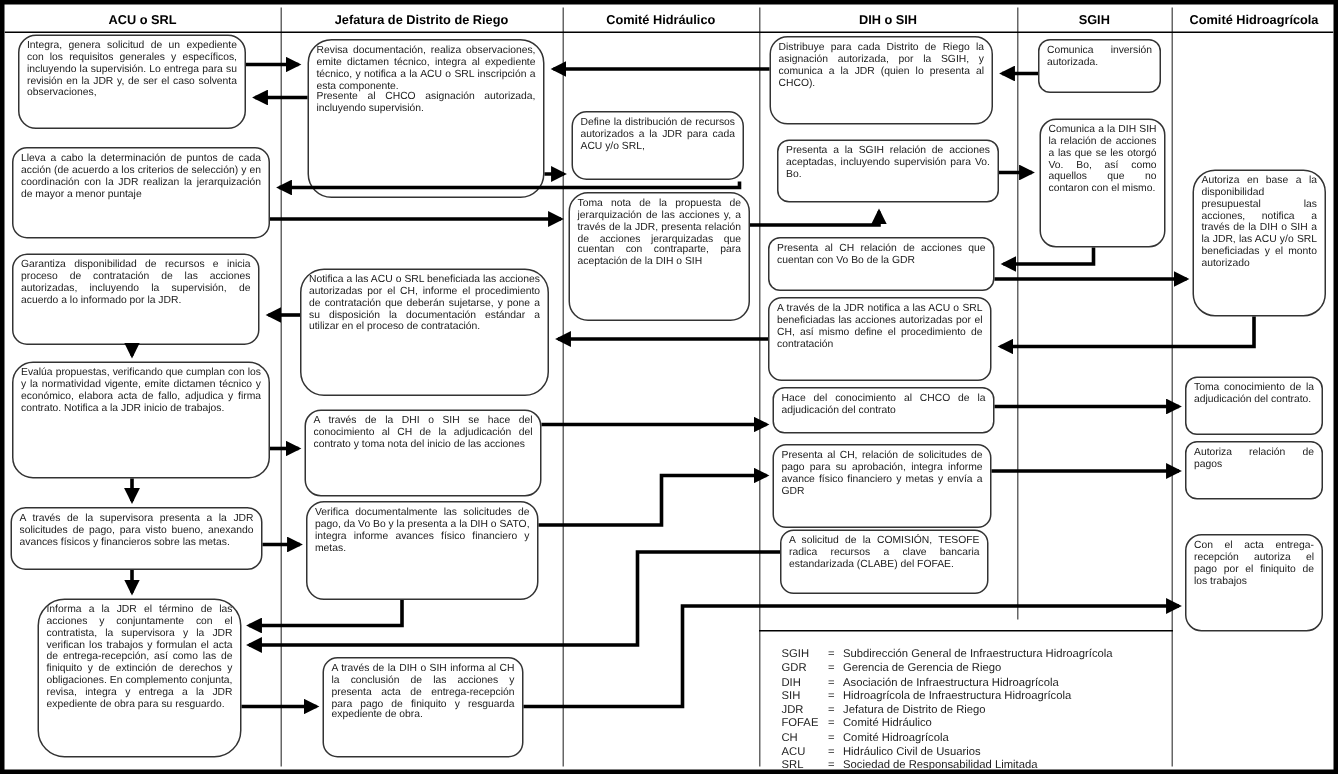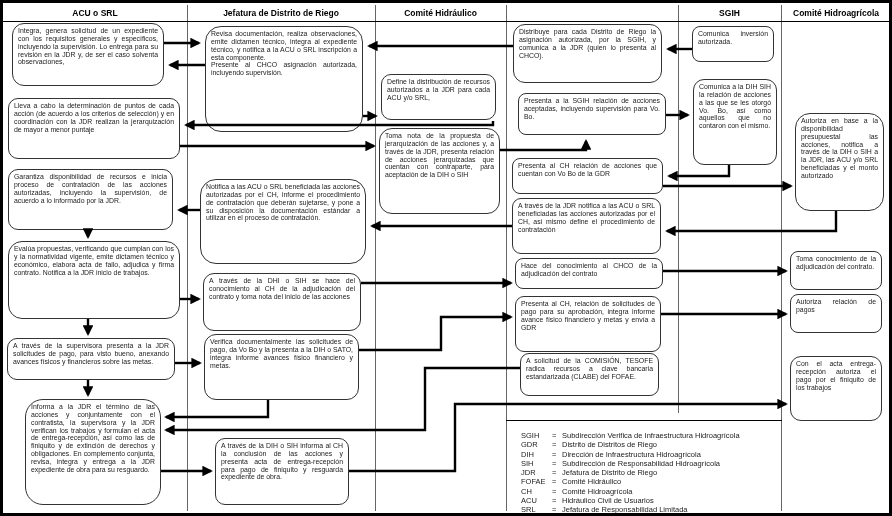--- a/index.html
+++ b/index.html
@@ -35,20 +35,21 @@
   <div class="vline" style="left:372px"></div>
   <div class="vline" style="left:503px"></div>
   <div class="vline" style="left:675px;bottom:100px"></div>
   <div class="vline" style="left:778px"></div>
   <div class="hline" style="left:0;right:0;top:18px"></div>
   <div class="hline" style="left:503px;width:276px;top:417px"></div>
 
   <div class="lane-header" style="left:0px;width:184px">ACU o SRL</div>
   <div class="lane-header" style="left:184px;width:188px">Jefatura de Distrito de Riego</div>
   <div class="lane-header" style="left:372px;width:131px">Comité Hidráulico</div>
+  <div class="lane-header" style="left:503px;width:172px">DIH o SIH</div>
   <div class="lane-header" style="left:675px;width:103px">SGIH</div>
   <div class="lane-header" style="left:778px;width:110px">Comité Hidroagrícola</div>
 
   <div class="box" style="left:9px;top:20px;width:152px;height:63px;border-radius:12px">Integra, genera solicitud de un expediente con los requisitos generales y específicos, incluyendo la supervisión. Lo entrega para su revisión en la JDR y, de ser el caso solventa observaciones,</div>
   <div class="box" style="left:5px;top:95px;width:172px;height:61px">Lleva a cabo la determinación de puntos de cada acción (de acuerdo a los criterios de selección) y en coordinación con la JDR realizan la jerarquización de mayor a menor puntaje</div>
   <div class="box" style="left:5px;top:166px;width:165px;height:61px">Garantiza disponibilidad de recursos e inicia proceso de contratación de las acciones autorizadas, incluyendo la supervisión, de acuerdo a lo informado por la JDR.</div>
   <div class="box" style="left:5px;top:238px;width:172px;height:78px;border-radius:14px">Evalúa propuestas, verificando que cumplan con los y la normatividad vigente, emite dictamen técnico y económico, elabora acta de fallo, adjudica y firma contrato. Notifica a la JDR inicio de trabajos.</div>
   <div class="box" style="left:4px;top:335px;width:168px;height:42px">A través de la supervisora presenta a la JDR solicitudes de pago, para visto bueno, anexando avances físicos y financieros sobre las metas.</div>
   <div class="box" style="left:22px;top:396px;width:136px;height:106px;border-radius:18px">Informa a la JDR el término de las acciones y conjuntamente con el contratista, la supervisora y la JDR verifican los trabajos y formulan el acta de entrega-recepción, así como las de finiquito y de extinción de derechos y obligaciones. En complemento conjunta, revisa, integra y entrega a la JDR expediente de obra para su resguardo.</div>
 
@@ -112,36 +113,36 @@
       <polyline points="85,227 85,234"></polyline>
       <polyline points="85,316 85,331"></polyline>
       <polyline points="85,377 85,392"></polyline>
     </g>
   </svg>
 
   <div id="legend">
     <div class="legend-row">
         <span class="legend-abbr">SGIH</span>
         <span class="legend-eq">=</span>
-        <span>Subdirección Verifica de Infraestructura Hidroagrícola</span>
+        <span>Subdirección General de Infraestructura Hidroagrícola</span>
       </div>
     <div class="legend-row">
         <span class="legend-abbr">GDR</span>
         <span class="legend-eq">=</span>
-        <span>Distrito de Distritos de Riego</span>
+        <span>Gerencia de Gerencia de Riego</span>
       </div>
     <div class="legend-row">
         <span class="legend-abbr">DIH</span>
         <span class="legend-eq">=</span>
-        <span>Dirección de Infraestructura Hidroagrícola</span>
+        <span>Asociación de Infraestructura Hidroagrícola</span>
       </div>
     <div class="legend-row">
         <span class="legend-abbr">SIH</span>
         <span class="legend-eq">=</span>
-        <span>Subdirección de Responsabilidad Hidroagrícola</span>
+        <span>Hidroagrícola de Infraestructura Hidroagrícola</span>
       </div>
     <div class="legend-row">
         <span class="legend-abbr">JDR</span>
         <span class="legend-eq">=</span>
         <span>Jefatura de Distrito de Riego</span>
       </div>
     <div class="legend-row">
         <span class="legend-abbr">FOFAE</span>
         <span class="legend-eq">=</span>
         <span>Comité Hidráulico</span>
@@ -152,17 +153,17 @@
         <span>Comité Hidroagrícola</span>
       </div>
     <div class="legend-row">
         <span class="legend-abbr">ACU</span>
         <span class="legend-eq">=</span>
         <span>Hidráulico Civil de Usuarios</span>
       </div>
     <div class="legend-row">
         <span class="legend-abbr">SRL</span>
         <span class="legend-eq">=</span>
-        <span>Jefatura de Responsabilidad Limitada</span>
+        <span>Sociedad de Responsabilidad Limitada</span>
       </div>
   </div>
 
 </div>
 
 </body></html>

